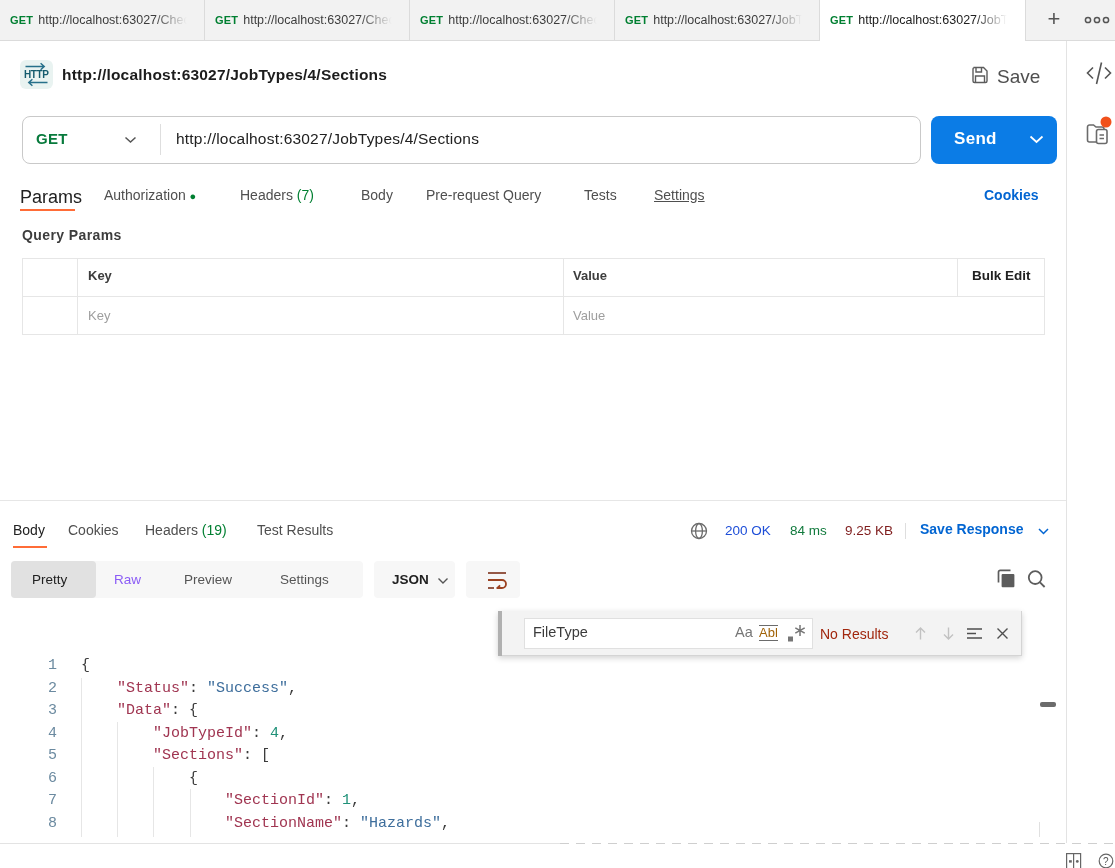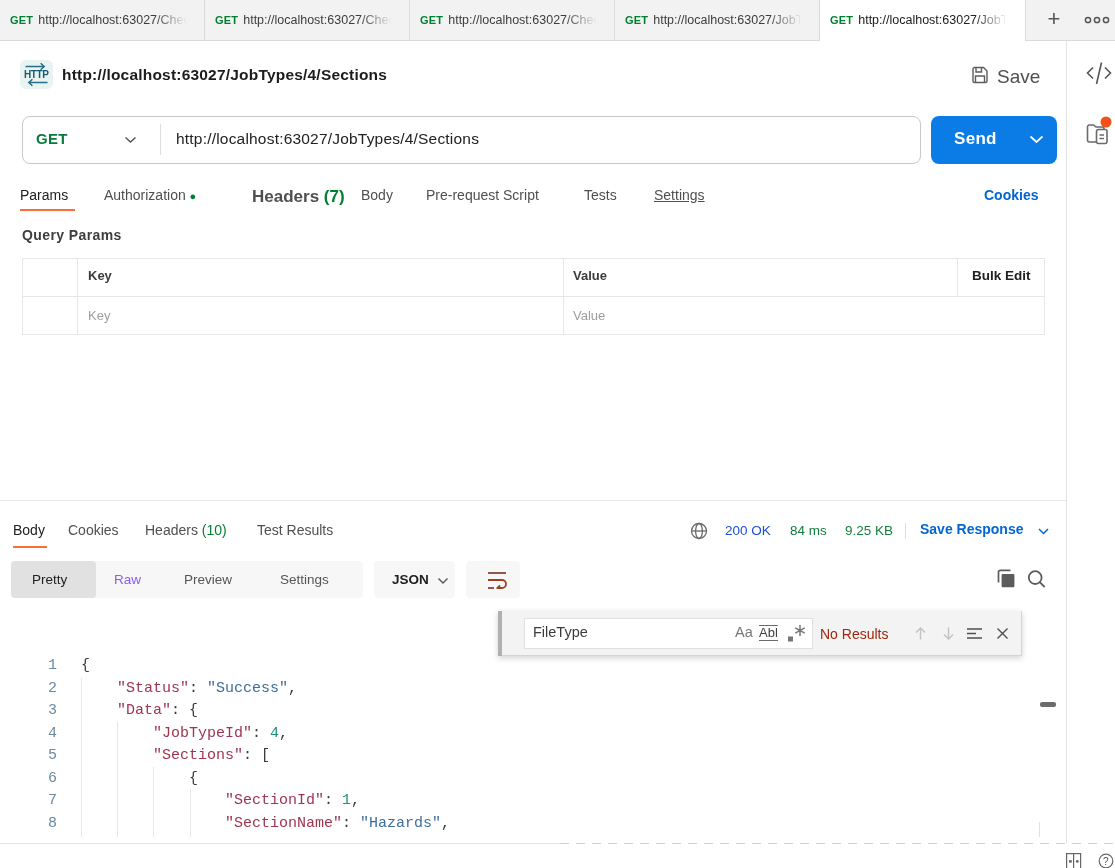--- a/index.html
+++ b/index.html
@@ -70,26 +70,26 @@
       <path d="M1.5 1.5 L6.5 6 L11.5 1.5" fill="none" stroke="#555" stroke-width="1.5"></path>
     </svg>
   <div class="abs" style="left:160px;top:124px;width:1px;height:31px;background:#dedede;"></div>
   <div class="abs" style="left:176px;top:130px;font-size:15.5px;color:#212121;letter-spacing:0.2px;">http://localhost:63027/JobTypes/4/Sections</div>
   <div class="abs" style="left:931px;top:116px;width:126px;height:48px;background:#0b7ce6;border-radius:8px;"></div>
   <div class="abs" style="left:954px;top:129px;font-size:17px;font-weight:bold;color:#fff;letter-spacing:.3px;">Send</div>
   <svg class="abs" style="left:1029px;top:135px;" width="15" height="9" viewBox="0 0 15 9">
       <path d="M1.5 1.5 L7.5 7 L13.5 1.5" fill="none" stroke="#fff" stroke-width="1.7"></path>
     </svg>
 
-  <div class="abs" style="left:20px;top:187px;font-size:14px;color:#212121;">Params</div>
+  <div class="abs" style="left:20px;top:187px;font-size:18px;color:#212121;">Params</div>
   <div class="abs" style="left:20px;top:209px;width:55px;height:2px;background:#ff6c37;"></div>
   <div class="abs" style="left:104px;top:187px;font-size:14px;color:#4f4f4f;">Authorization <span style="color:#007f31;font-size:11px;">●</span></div>
-  <div class="abs" style="left:252px;top:187px;font-size:17px;color:#4f4f4f;font-weight:bold;">Headers <span class="green">(7)</span></div>
+  <div class="abs" style="left:240px;top:187px;font-size:14px;color:#4f4f4f;">Headers <span class="green">(7)</span></div>
   <div class="abs" style="left:361px;top:187px;font-size:14px;color:#4f4f4f;">Body</div>
-  <div class="abs" style="left:426px;top:187px;font-size:14px;color:#4f4f4f;">Pre-request Script</div>
+  <div class="abs" style="left:426px;top:187px;font-size:14px;color:#4f4f4f;">Pre-request Query</div>
   <div class="abs" style="left:584px;top:187px;font-size:14px;color:#4f4f4f;">Tests</div>
   <div class="abs" style="left:654px;top:187px;font-size:14px;color:#4f4f4f;text-decoration:underline;">Settings</div>
   <div class="abs" style="left:984px;top:187px;font-size:14px;font-weight:bold;color:#0265d2;">Cookies</div>
 
   <div class="abs" style="left:22px;top:227px;font-size:14px;font-weight:bold;color:#3d3d3d;letter-spacing:0.4px;">Query Params</div>
   <div class="abs" style="left:22px;top:258px;width:1023px;height:77px;border:1px solid #e6e6e6;"></div>
   <div class="abs" style="left:22px;top:296px;width:1023px;height:1px;background:#e6e6e6;"></div>
   <div class="abs" style="left:77px;top:258px;width:1px;height:77px;background:#e6e6e6;"></div>
   <div class="abs" style="left:563px;top:258px;width:1px;height:77px;background:#e6e6e6;"></div>
   <div class="abs" style="left:957px;top:258px;width:1px;height:38px;background:#e6e6e6;"></div>
@@ -97,31 +97,31 @@
   <div class="abs" style="left:573px;top:268px;font-size:13px;font-weight:bold;color:#3d3d3d;">Value</div>
   <div class="abs" style="left:972px;top:268px;font-size:13.5px;font-weight:bold;color:#212121;">Bulk Edit</div>
   <div class="abs" style="left:88px;top:308px;font-size:13px;color:#9e9e9e;">Key</div>
   <div class="abs" style="left:573px;top:308px;font-size:13px;color:#9e9e9e;">Value</div>
 
   <div class="abs" style="left:0;top:500px;width:1066px;height:1px;background:#e6e6e6;"></div>
 
   <div class="abs" style="left:13px;top:522px;font-size:14px;color:#212121;">Body</div>
   <div class="abs" style="left:13px;top:546px;width:34px;height:2px;background:#ff6c37;"></div>
   <div class="abs" style="left:68px;top:522px;font-size:14px;color:#4f4f4f;">Cookies</div>
-  <div class="abs" style="left:145px;top:522px;font-size:14px;color:#4f4f4f;">Headers <span class="green">(10)</span></div>
+  <div class="abs" style="left:145px;top:522px;font-size:14px;color:#4f4f4f;">Headers <span class="green">(19)</span></div>
   <div class="abs" style="left:257px;top:522px;font-size:14px;color:#4f4f4f;">Test Results</div>
 
   <svg class="abs" style="left:690px;top:522px;" width="18" height="18" viewBox="0 0 18 18">
     <circle cx="9" cy="9" r="7.5" fill="none" stroke="#6b6b6b" stroke-width="1.3"></circle>
     <ellipse cx="9" cy="9" rx="3.4" ry="7.5" fill="none" stroke="#6b6b6b" stroke-width="1.3"></ellipse>
     <path d="M1.5 9 h15" stroke="#6b6b6b" stroke-width="1.3"></path>
   </svg>
   <div class="abs" style="left:725px;top:523px;font-size:13.5px;color:#1d4ed8;">200 OK</div>
   <div class="abs" style="left:790px;top:523px;font-size:13.5px;color:#117a3d;">84 ms</div>
-  <div class="abs" style="left:845px;top:523px;font-size:13.5px;color:#15803d;">9.25 KB</div>
+  <div class="abs" style="left:845px;top:523px;font-size:13.5px;color:#7f1d1d;">9.25 KB</div>
   <div class="abs" style="left:905px;top:523px;width:1px;height:16px;background:#dedede;"></div>
   <div class="abs" style="left:920px;top:521px;font-size:14px;font-weight:bold;color:#0265d2;text-align:center;">Save Response</div>
   <svg class="abs" style="left:1038px;top:528px;" width="11" height="7" viewBox="0 0 11 7">
       <path d="M1 1 L5.5 5.5 L10 1" fill="none" stroke="#0265d2" stroke-width="1.5"></path>
     </svg>
 
   <div class="abs" style="left:11px;top:561px;width:352px;height:37px;background:#f7f7f7;border-radius:4px;"></div>
   <div class="abs" style="left:11px;top:561px;width:85px;height:37px;background:#e1e1e1;border-radius:4px;"></div>
   <div class="abs" style="left:32px;top:572px;font-size:13.5px;color:#212121;">Pretty</div>
   <div class="abs" style="left:114px;top:572px;font-size:13.5px;color:#8b5cf6;">Raw</div>
@@ -174,21 +174,21 @@
     <div class="cl" style="top:770px;">            {</div>
     <div class="cl" style="top:792px;">                <span class="k">"SectionId"</span>: <span class="n">1</span>,</div>
     <div class="cl" style="top:815px;">                <span class="k">"SectionName"</span>: <span class="s">"Hazards"</span>,</div>
   </div>
 
   <div class="abs" style="left:498px;top:611px;width:524px;height:45px;background:#f3f3f3;border:1px solid #d4d4d4;border-top:none;box-shadow:0 2px 6px rgba(0,0,0,0.18);"></div>
   <div class="abs" style="left:498px;top:611px;width:4px;height:45px;background:#b0b0b0;"></div>
   <div class="abs" style="left:524px;top:618px;width:289px;height:31px;background:#fff;border:1px solid #e0e0e0;"></div>
   <div class="abs" style="left:533px;top:624px;font-size:14.5px;color:#3b3b3b;">FileType</div>
   <div class="abs" style="left:735px;top:624px;font-size:14.5px;color:#767676;">Aa</div>
-  <div class="abs" style="left:759px;top:625px;font-size:13px;color:#404040;border-top:1.5px solid #6b6b6b;border-bottom:1.5px solid #6b6b6b;line-height:14px;">Abl</div>
+  <div class="abs" style="left:759px;top:625px;font-size:13px;color:#a16207;border-top:1.5px solid #6b6b6b;border-bottom:1.5px solid #6b6b6b;line-height:14px;">Abl</div>
   <svg class="abs" style="left:786px;top:622px;" width="20" height="21" viewBox="0 0 20 21">
     <rect x="2" y="14.5" width="5" height="5" fill="#767676"></rect>
     <path d="M14 3 V14 M9.3 5.8 L18.7 11.2 M18.7 5.8 L9.3 11.2" stroke="#767676" stroke-width="1.5" fill="none"></path>
   </svg>
   <div class="abs" style="left:820px;top:626px;font-size:14px;color:#a1260d;">No Results</div>
   <svg class="abs" style="left:913px;top:626px;" width="15" height="15" viewBox="0 0 15 15">
       <path d="M7.5 13.5 V2 M3 6.5 L7.5 2 L12 6.5" fill="none" stroke="#c2c2c2" stroke-width="1.4"></path>
     </svg>
   <svg class="abs" style="left:941px;top:626px;" width="15" height="15" viewBox="0 0 15 15">
       <path d="M7.5 1.5 V13 M3 8.5 L7.5 13 L12 8.5" fill="none" stroke="#c2c2c2" stroke-width="1.4"></path>

